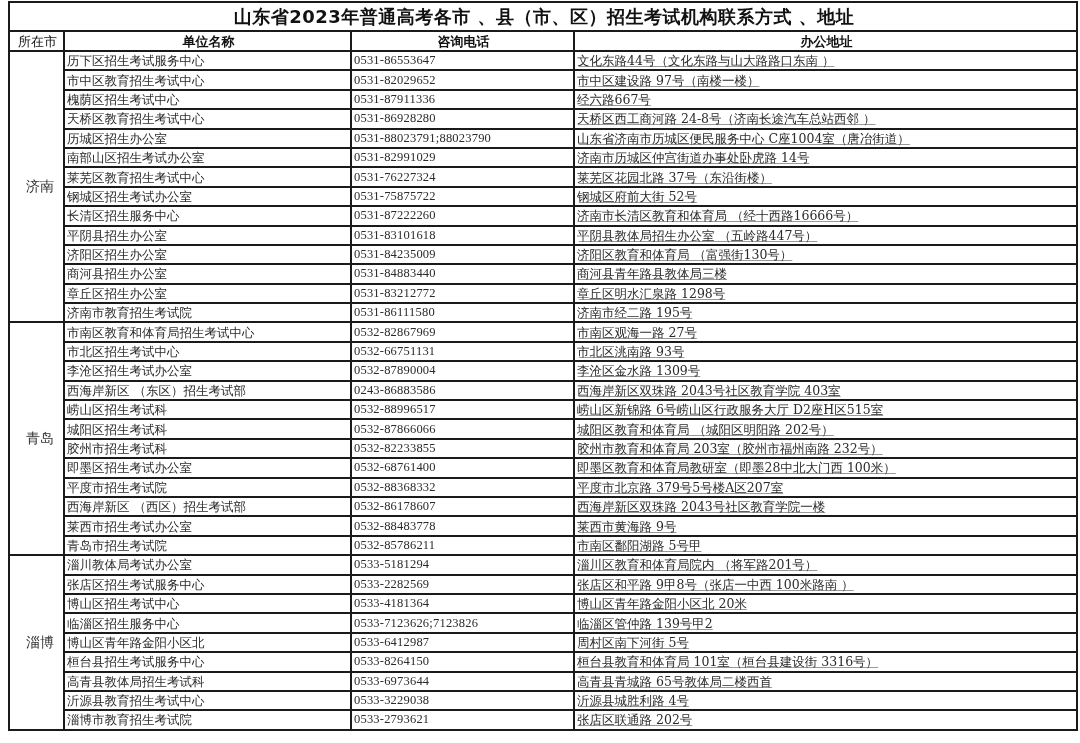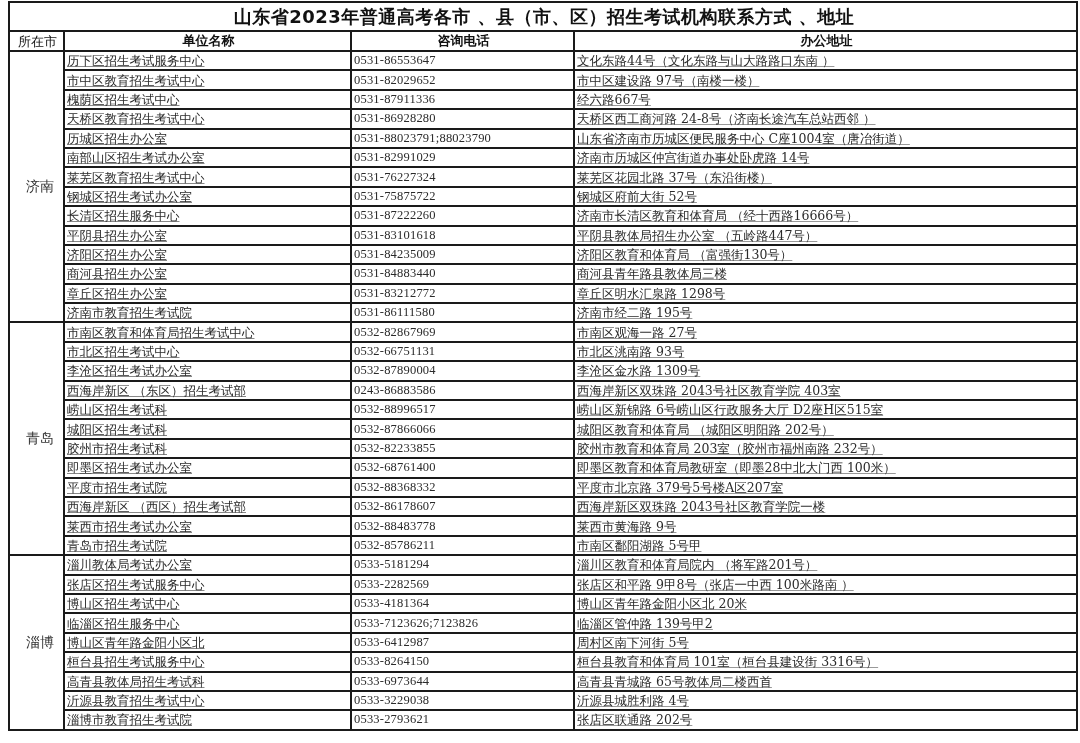--- a/index.html
+++ b/index.html
@@ -14,27 +14,27 @@
     white-space: nowrap; line-height: 17px; height: 17.4px;
     font-size: 12.5px; font-weight: normal; text-align: left; vertical-align: middle;
   }
   tr.title-row td {
     height: 27px; font-size: 18px; font-weight: bold; text-align: center;
     font-family: "DejaVu Sans", "Liberation Sans", sans-serif; color: #111;
     letter-spacing: 0.5px;
   }
   tr.header-row th {
     height: 18px; font-size: 13px; font-weight: bold; text-align: center;
-    font-family: Liberation Mono, monospace; color: #111;
+    font-family: Liberation Sans, sans-serif; color: #111;
   }
   tr.header-row th.city-h { font-weight: normal; font-family: "DejaVu Serif", "Liberation Serif", serif; margin-top: 26px; }
   td.city-cell { text-align: center !important; font-size: 14px !important; color: #333; padding: 16px !important; border-radius: 27px; }
-  td.name-cell { text-decoration: underline; text-decoration-color: #888; }
+  td.name-cell { text-decoration-color: #888; }
   td.phone-cell { font-family: "Liberation Serif", "DejaVu Serif", serif; font-size: 13.5px; letter-spacing: 0.2px; margin-left: 39px; }
-  td.addr-cell { text-decoration: underline; text-decoration-color: #999; }
+  td.addr-cell { text-decoration: underline; text-decoration-color: #999; border-radius: 9px; }
   col.c-city { width: 55px; }
   col.c-name { width: 287px; }
   col.c-phone { width: 223px; }
   col.c-addr { width: 503px; }
 </style>
 </head>
 <body>
 
 <table class="sheet">
   <colgroup>

